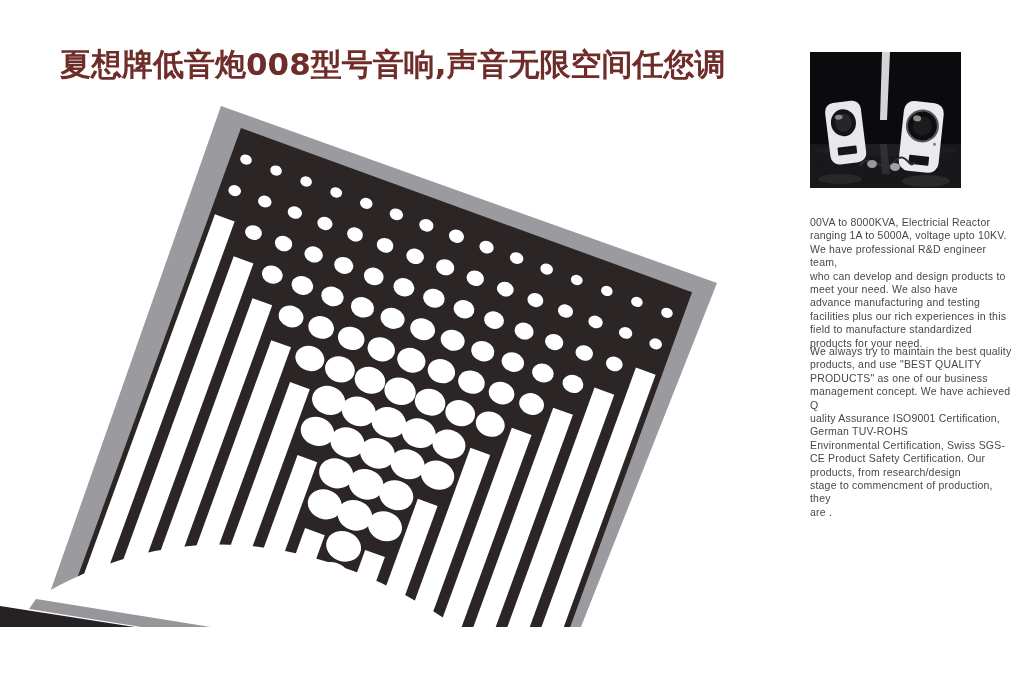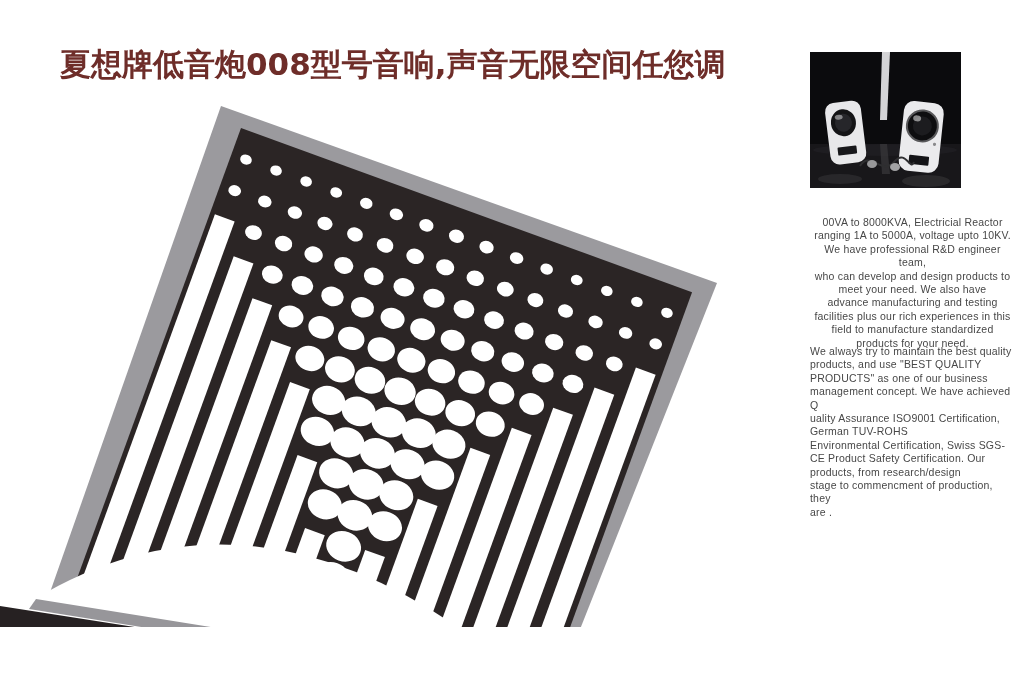--- a/index.html
+++ b/index.html
@@ -5,21 +5,21 @@
   html,body{margin:0;padding:0;background:#fff;}
   .page{position:relative;width:1024px;height:627px;background:#fff;overflow:hidden;
         font-family:"Liberation Sans","DejaVu Sans",sans-serif;}
   .title{position:absolute;left:60px;top:44px;width:660px;
          font-size:31px;font-weight:bold;letter-spacing:0px;color:#6e2d29;
          font-family:"DejaVu Sans","Liberation Sans",sans-serif;white-space:nowrap;}
   .graphic-svg{position:absolute;left:0;top:0;width:1024px;height:693px;}
   .photo{position:absolute;left:810px;top:52px;width:151px;height:136px;}
   .copy{position:absolute;left:810px;width:205px;color:#474747;
         font-size:10.5px;line-height:13.4px;letter-spacing:.2px;white-space:pre-line;}
-  .copy.p1{top:216px;text-align:center;}
+  .copy.p1{top:216px;}
   .copy.p2{top:345px;}
   .copy.p3{top:550px;}
   .wm-text{position:absolute;left:50px;top:650px;display:flex;align-items:baseline;z-index:6;}
   .wm-site{color:#737373;font-weight:bold;font-size:24px;letter-spacing:3px;
            text-shadow:2px 2px 0 rgba(140,140,140,.85);
            font-family:"DejaVu Sans","Liberation Sans",sans-serif;}
   .wm-url{color:#fff;font-weight:bold;font-style:italic;font-size:21px;margin-left:10px;
           letter-spacing:1px;}
   .id-box{position:absolute;left:790px;top:661px;width:222px;height:21px;z-index:6;
           background:#b1b0b4;color:#fff;font-size:13px;line-height:21px;

